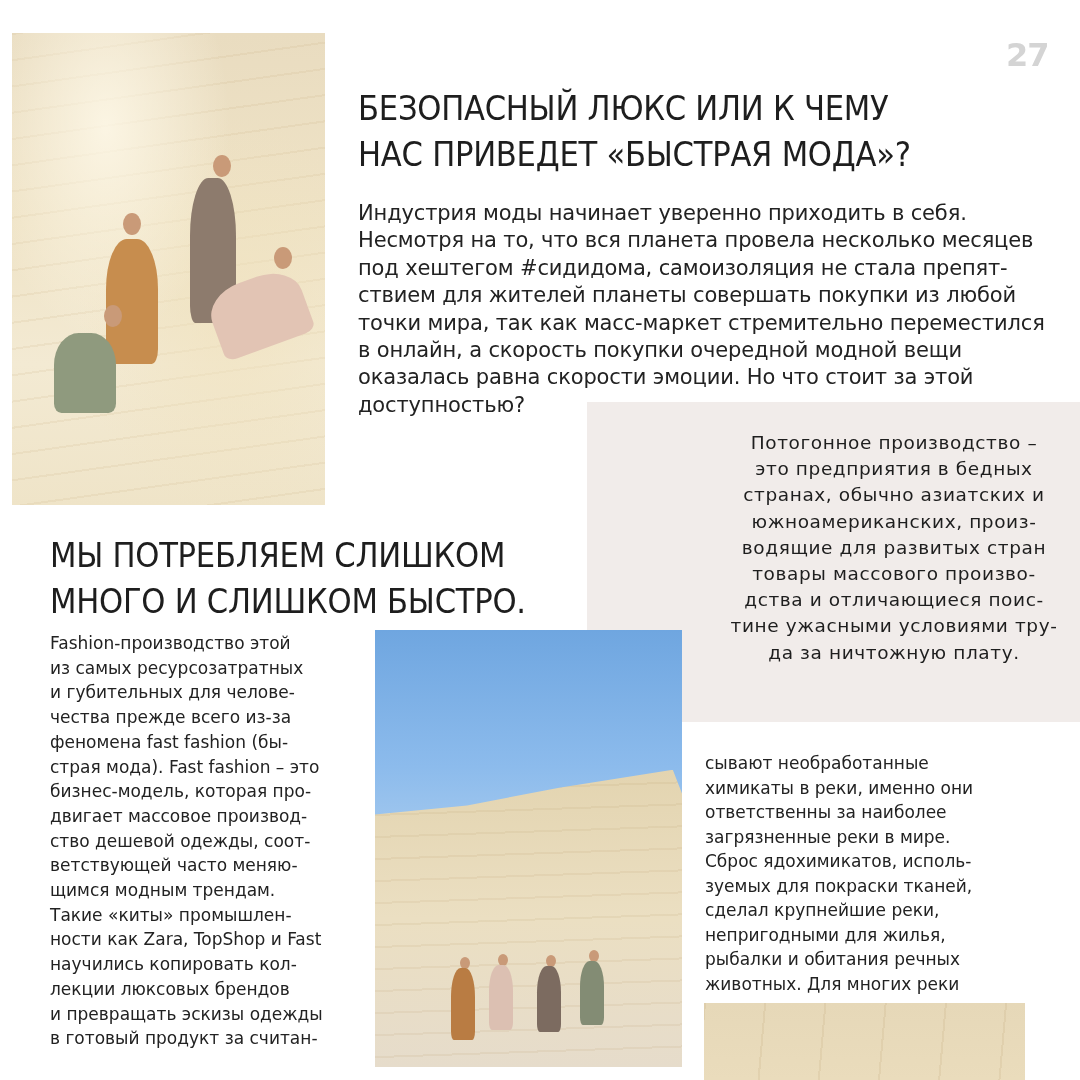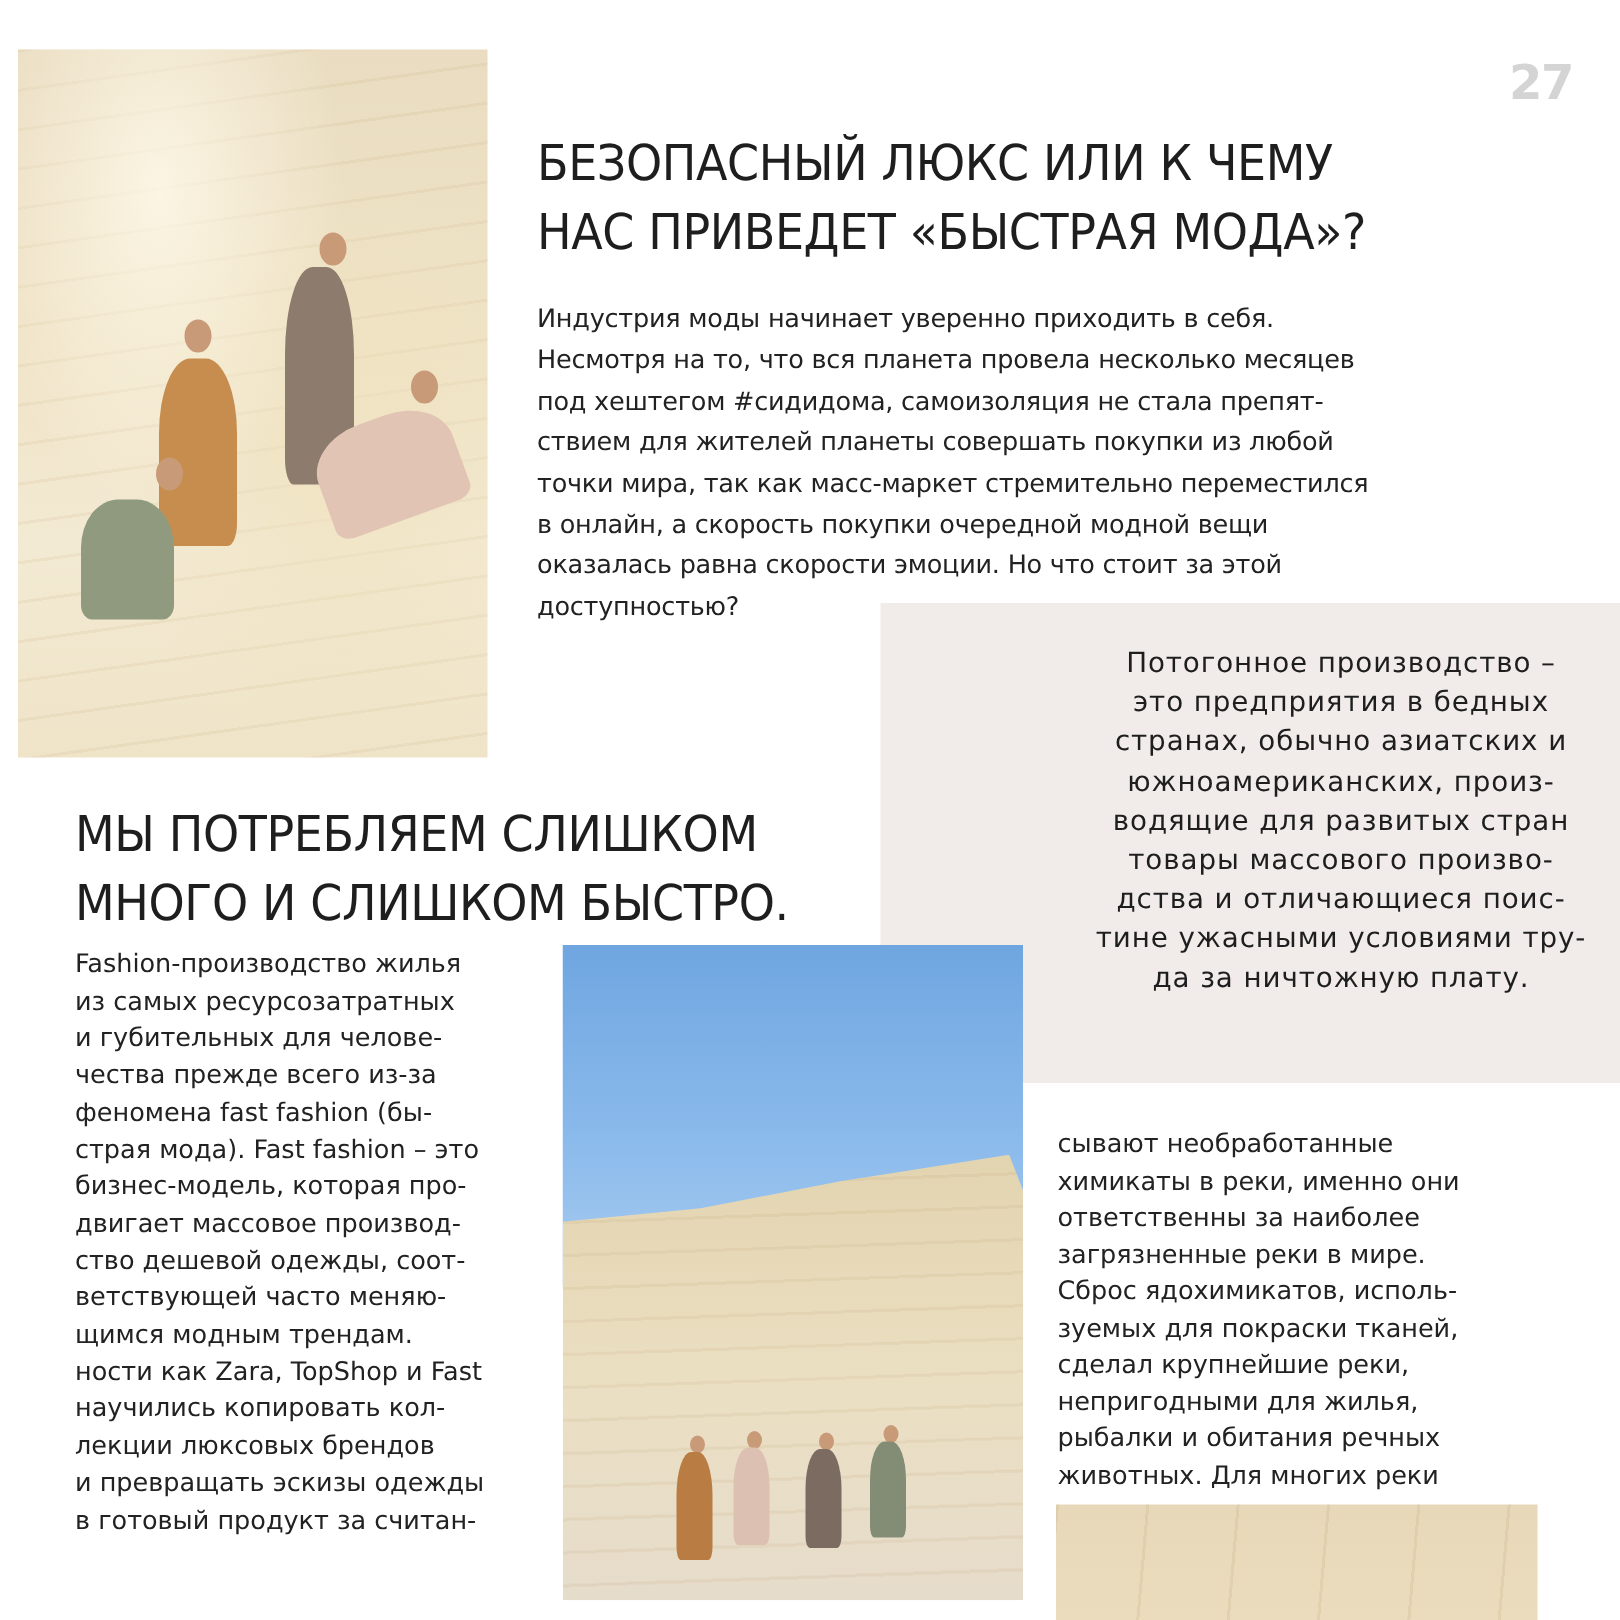--- a/index.html
+++ b/index.html
@@ -57,21 +57,21 @@
     .body-text {
       font-family: "DejaVu Sans", sans-serif;
       font-size: 17.2px;
       line-height: 24.5px;
       color: #222;
       margin: 0;
     }
     .intro {
       left: 358px; top: 200px;
       width: 700px;
-      font-size: 17px;
+      font-size: 21px;
       line-height: 27.4px;
       letter-spacing: -0.15px;
     }
     .intro .ln { display: block; white-space: nowrap; }
 
     .col-left {
       left: 50px; top: 631px;
       width: 320px;
       font-size: 17px;
       line-height: 24.7px;
@@ -192,31 +192,32 @@
   <span class="ln">тине ужасными условиями тру-</span>
   <span class="ln">да за ничтожную плату.</span>
 </p>
 
 <h2 class="abs heading heading-2">
   <span style="display:block">МЫ ПОТРЕБЛЯЕМ СЛИШКОМ</span>
   <span style="display:block">МНОГО И СЛИШКОМ БЫСТРО.</span>
 </h2>
 
 <p class="abs body-text col-left">
-  <span class="ln">Fashion-производство жилья</span>
+  <span class="ln">Fashion-производство этой</span>
   <span class="ln">из самых ресурсозатратных</span>
   <span class="ln">и губительных для челове-</span>
   <span class="ln">чества прежде всего из-за</span>
   <span class="ln">феномена fast fashion (бы-</span>
   <span class="ln">страя мода). Fast fashion – это</span>
   <span class="ln">бизнес-модель, которая про-</span>
   <span class="ln">двигает массовое производ-</span>
   <span class="ln">ство дешевой одежды, соот-</span>
   <span class="ln">ветствующей часто меняю-</span>
   <span class="ln">щимся модным трендам.</span>
+  <span class="ln">Такие «киты» промышлен-</span>
   <span class="ln">ности как Zara, TopShop и Fast</span>
   <span class="ln">научились копировать кол-</span>
   <span class="ln">лекции люксовых брендов</span>
   <span class="ln">и превращать эскизы одежды</span>
   <span class="ln">в готовый продукт за считан-</span>
 </p>
 
 <div class="abs photo photo-2">
   <div class="sky"></div>
   <div class="cliff"></div>

